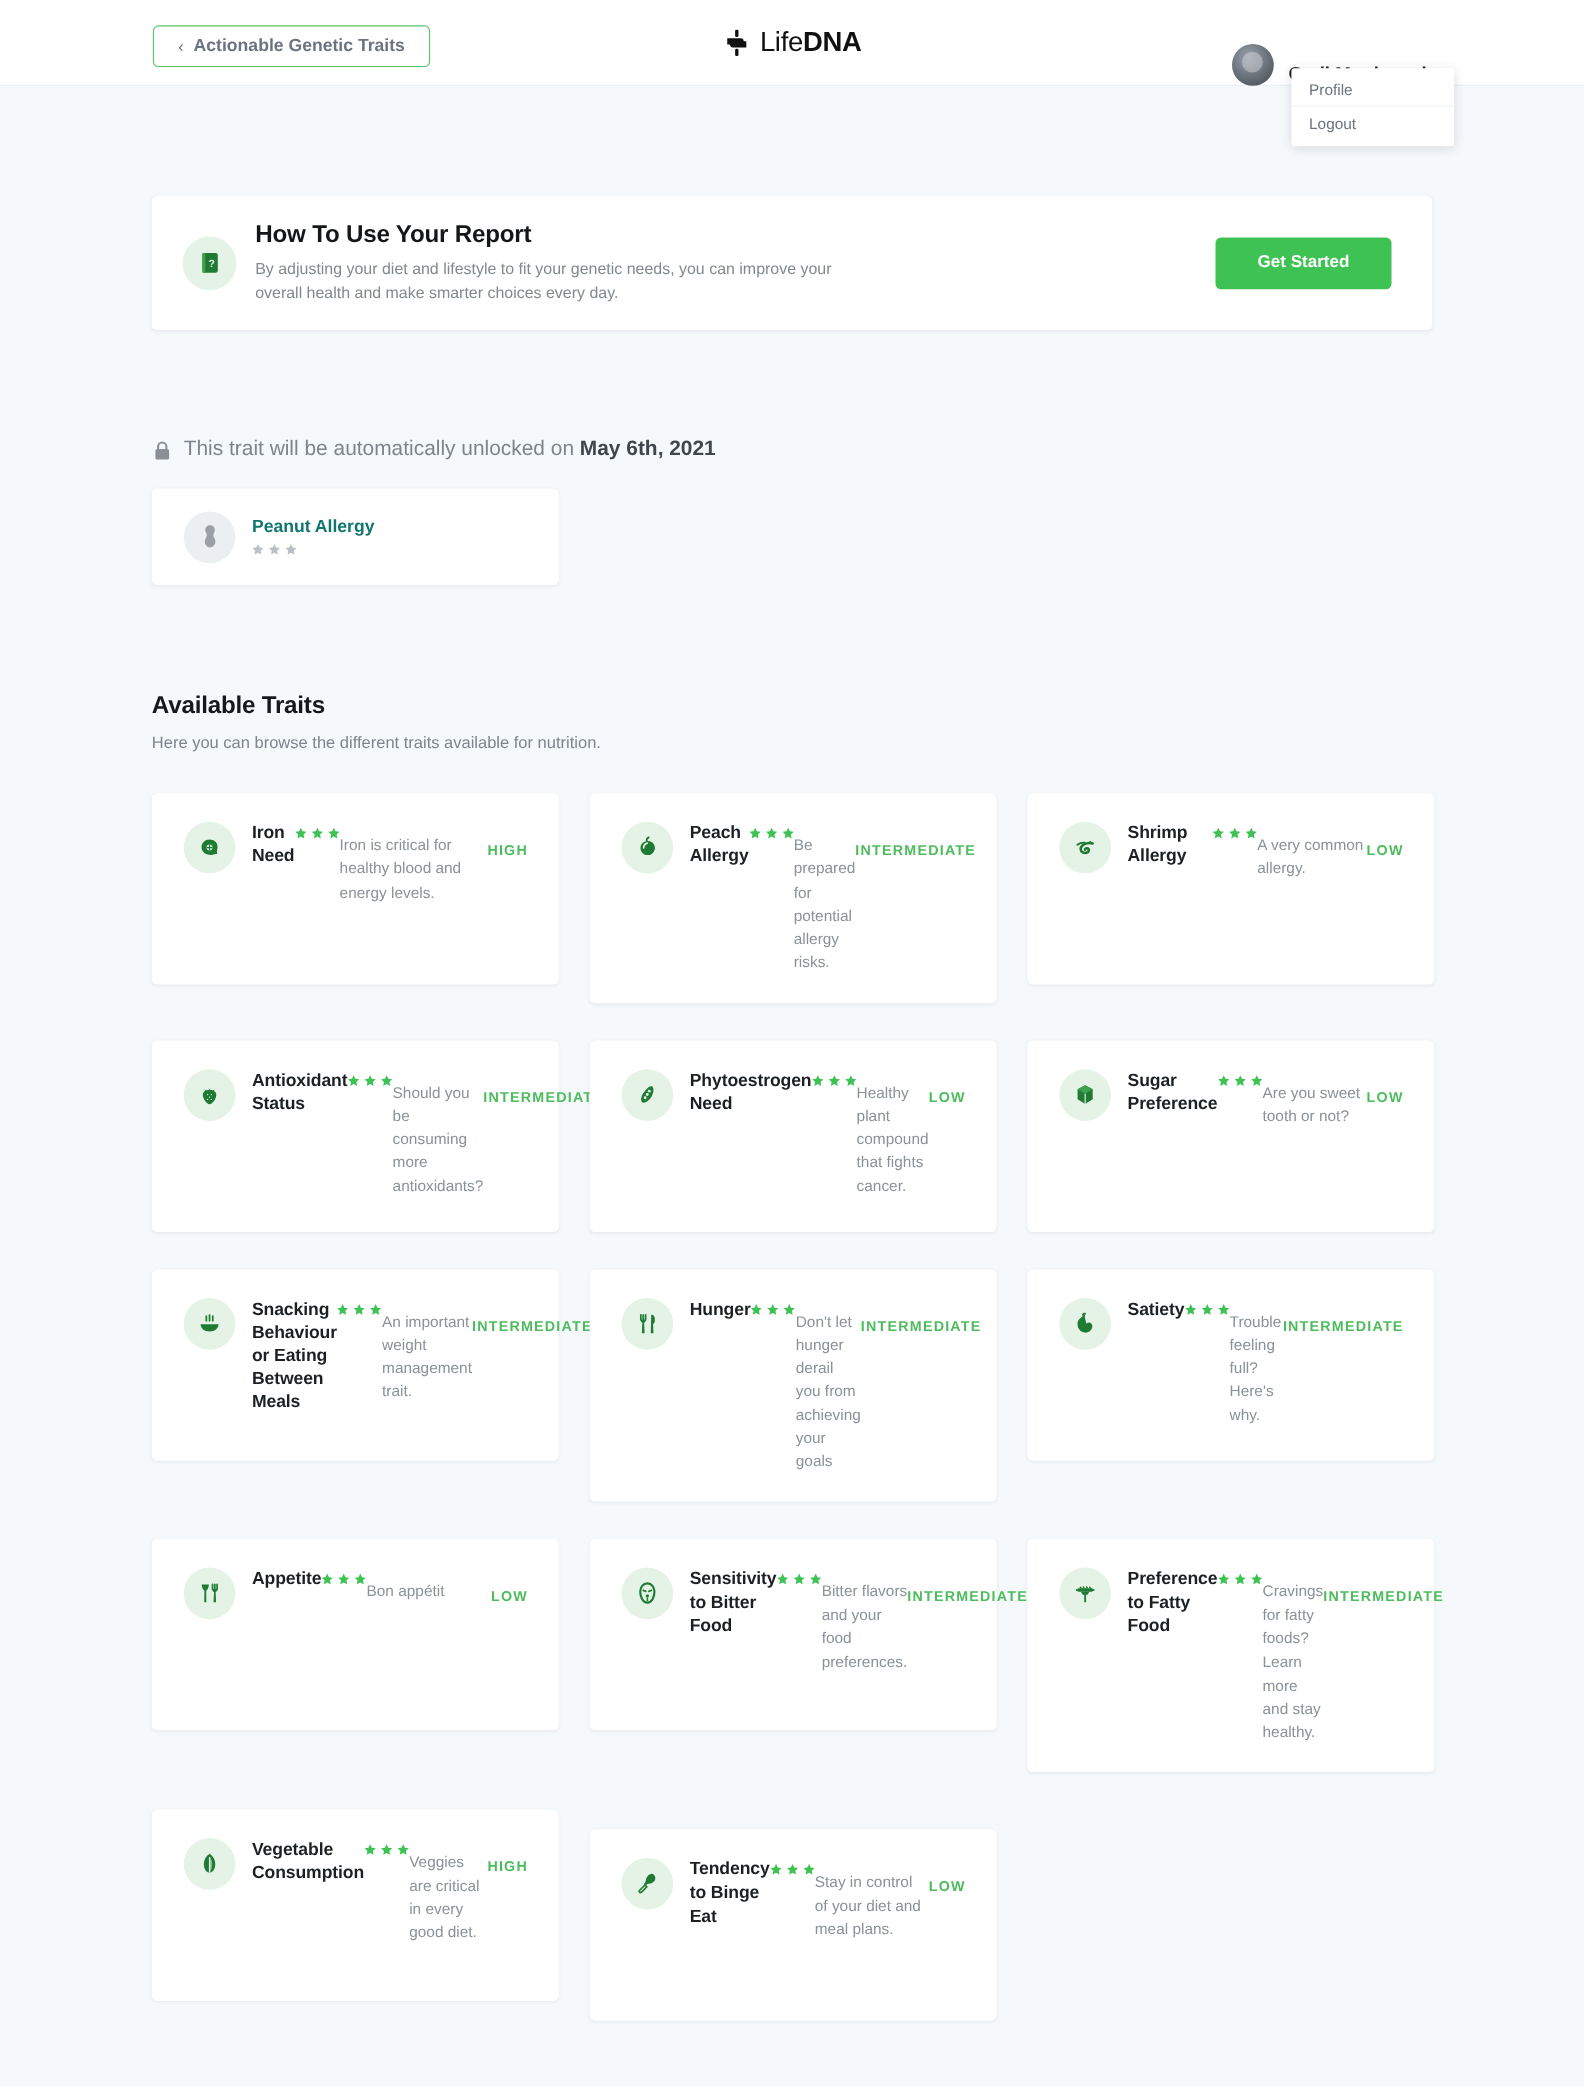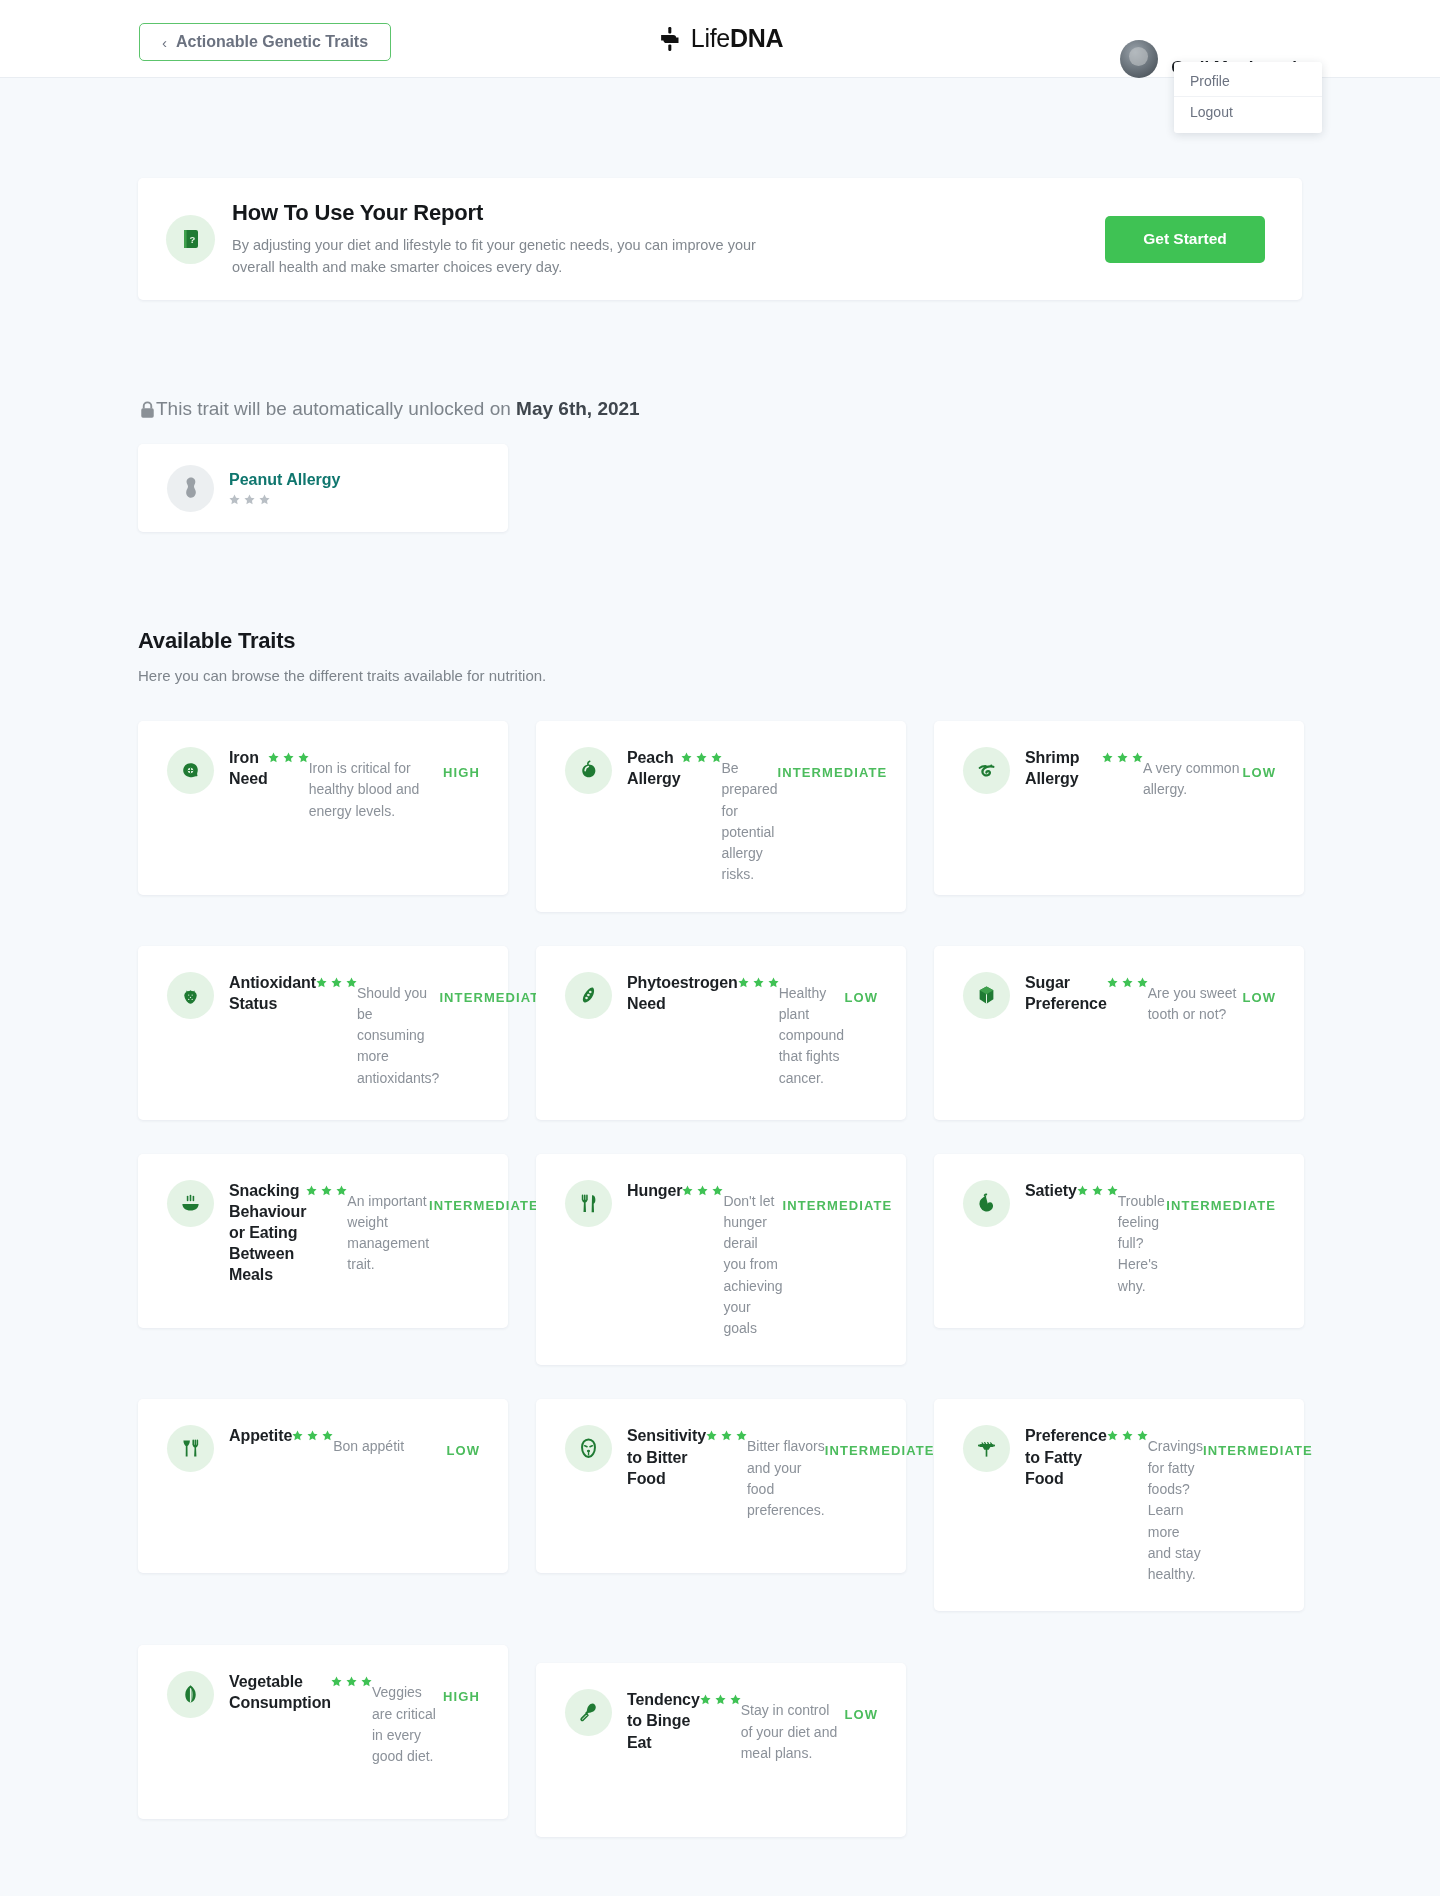--- a/index.html
+++ b/index.html
@@ -129,21 +129,21 @@
   .report-title { font-size: 22px; font-weight: bold; color: #14171a; letter-spacing: -.2px; }
   .report-desc { margin-top: 8px; font-size: 14.5px; line-height: 1.55; color: #82888f; max-width: 560px; }
   .btn-primary {
     width: 160px; height: 47px; border: none; border-radius: 5px;
     background: #3fc254; color: #fff; font-size: 15.5px; font-weight: bold;
     cursor: pointer; flex: none;
   }
 
   
   .locked-row {
-    display: flex; align-items: center; 
+    display: flex; align-items: center; gap: 11px;
     margin-top: 98px; margin-left: 1px;
   }
   .lock-icon { width: 17px; height: 19px; flex: none; }
   .locked-text { font-size: 19px; color: #7d848b; }
   .locked-text b { color: #3f464d; font-weight: bold; }
 
   .locked-card {
     margin-top: 24px;
     width: 370px;
     height: 88px;

